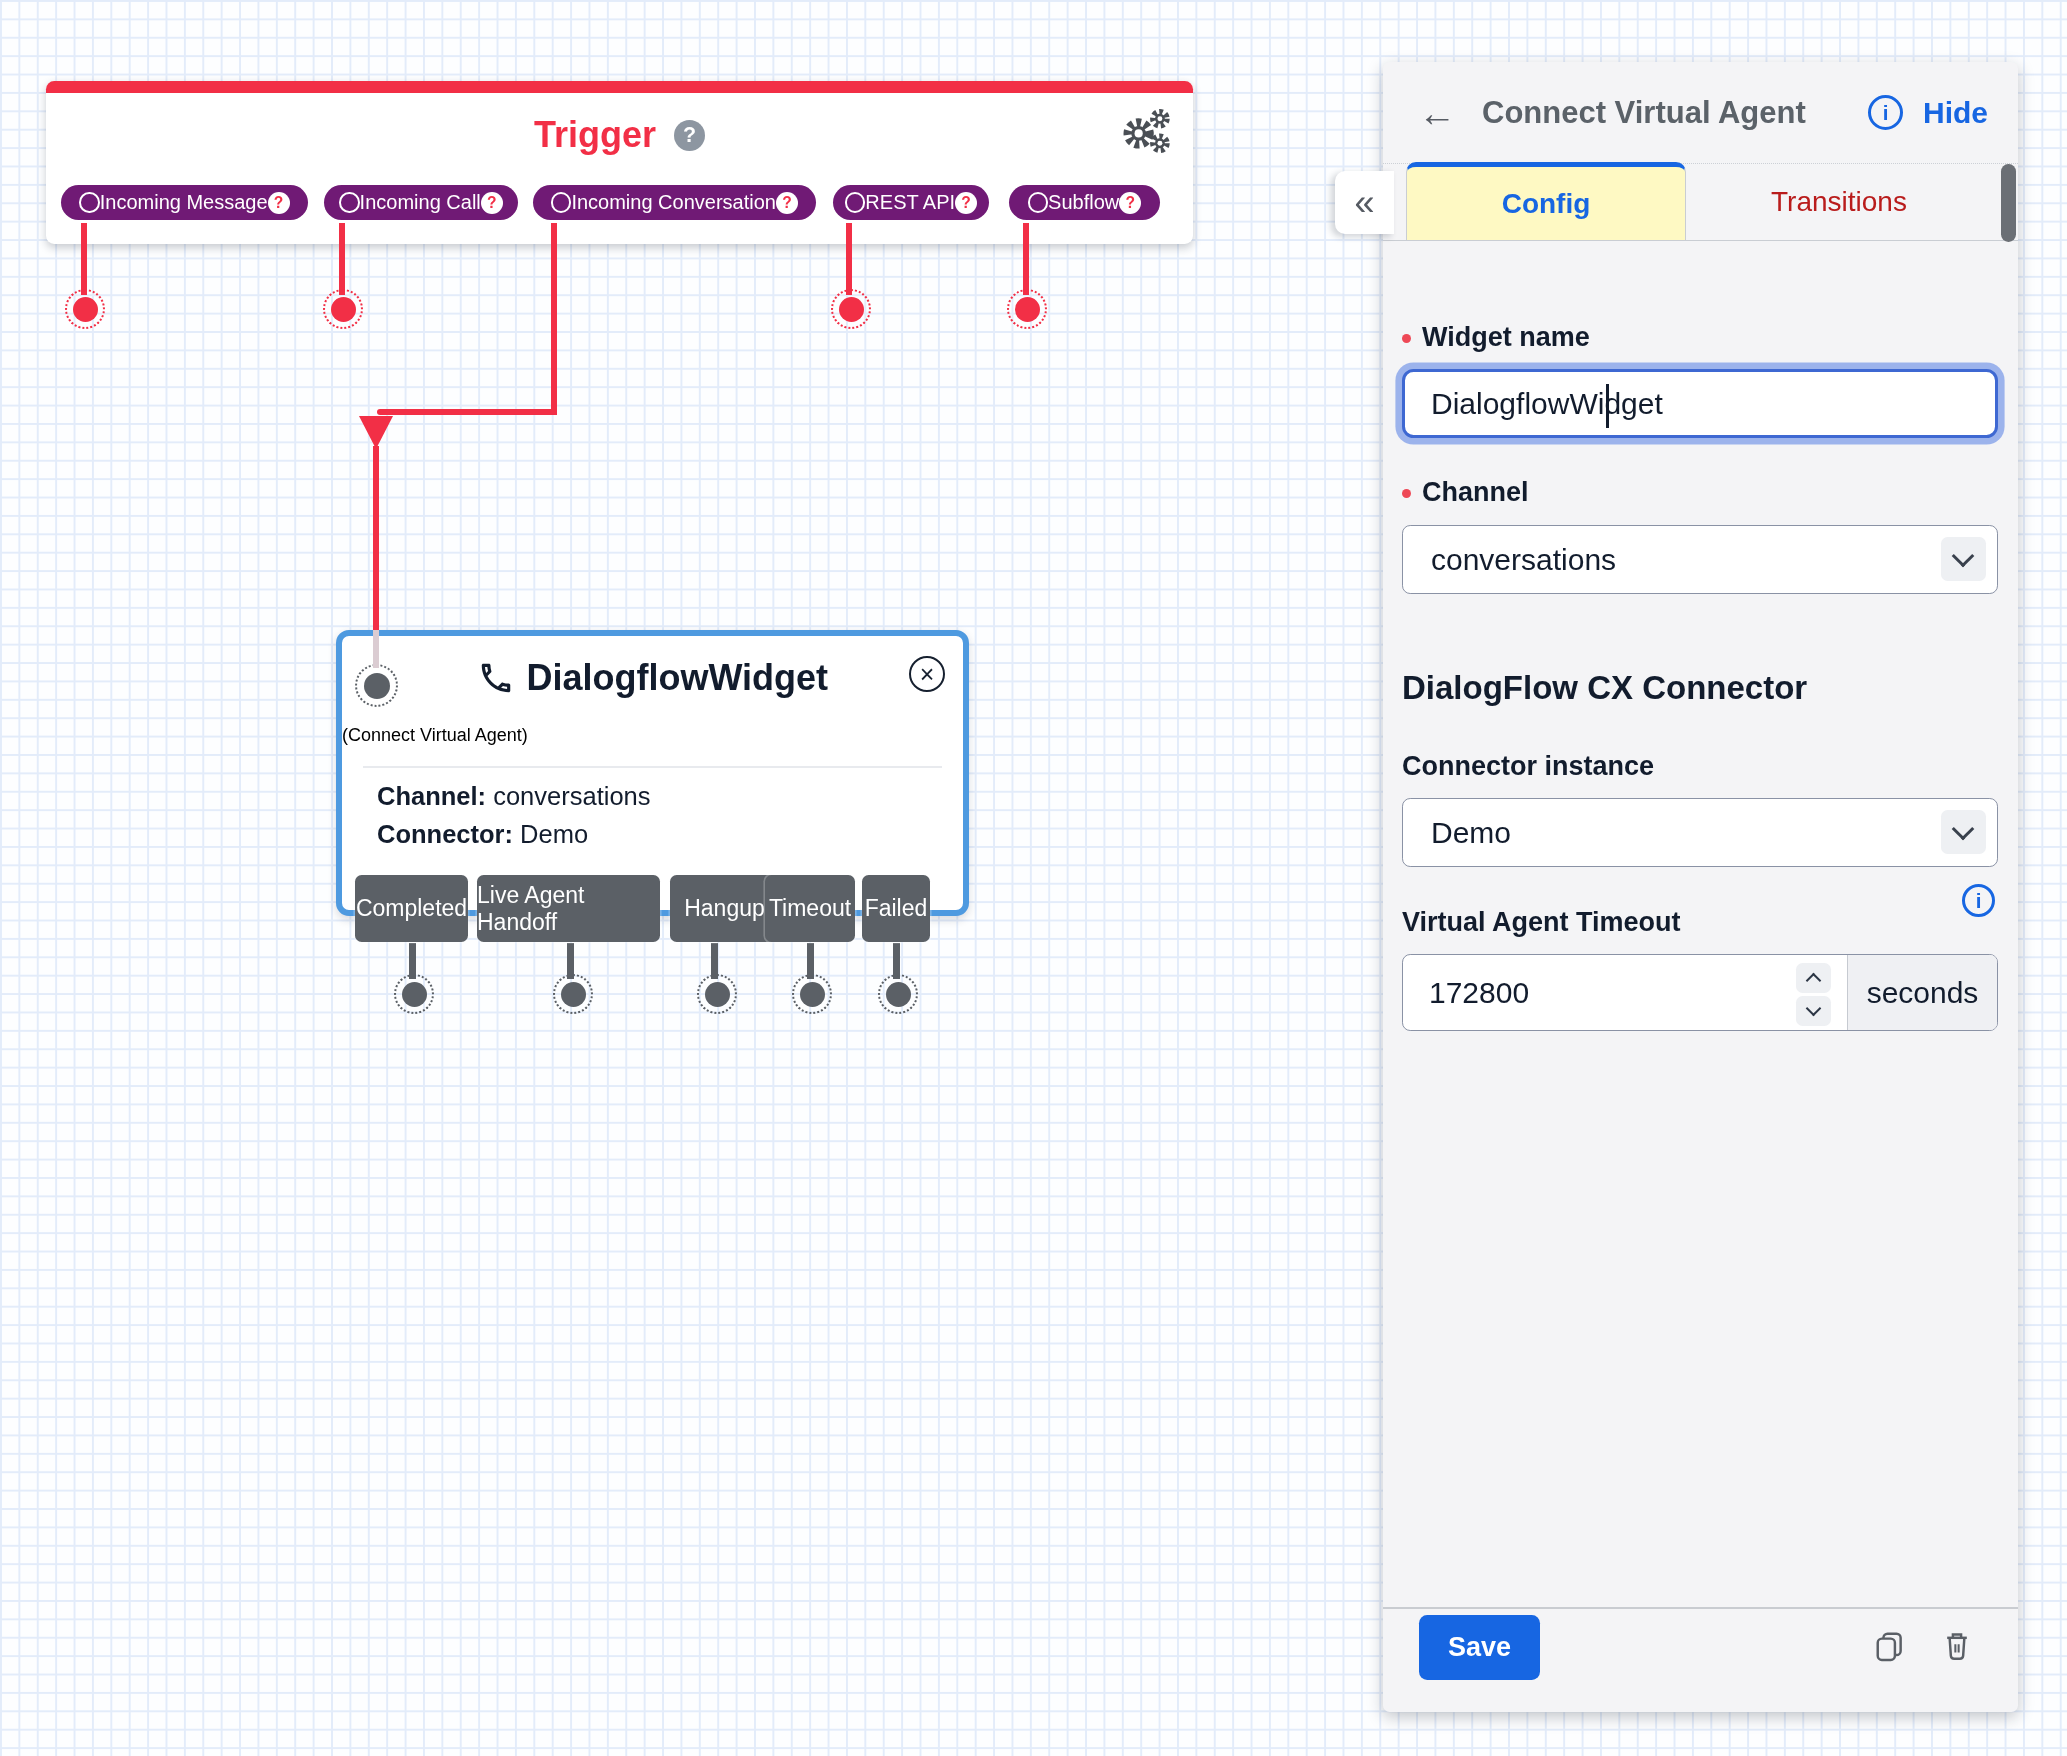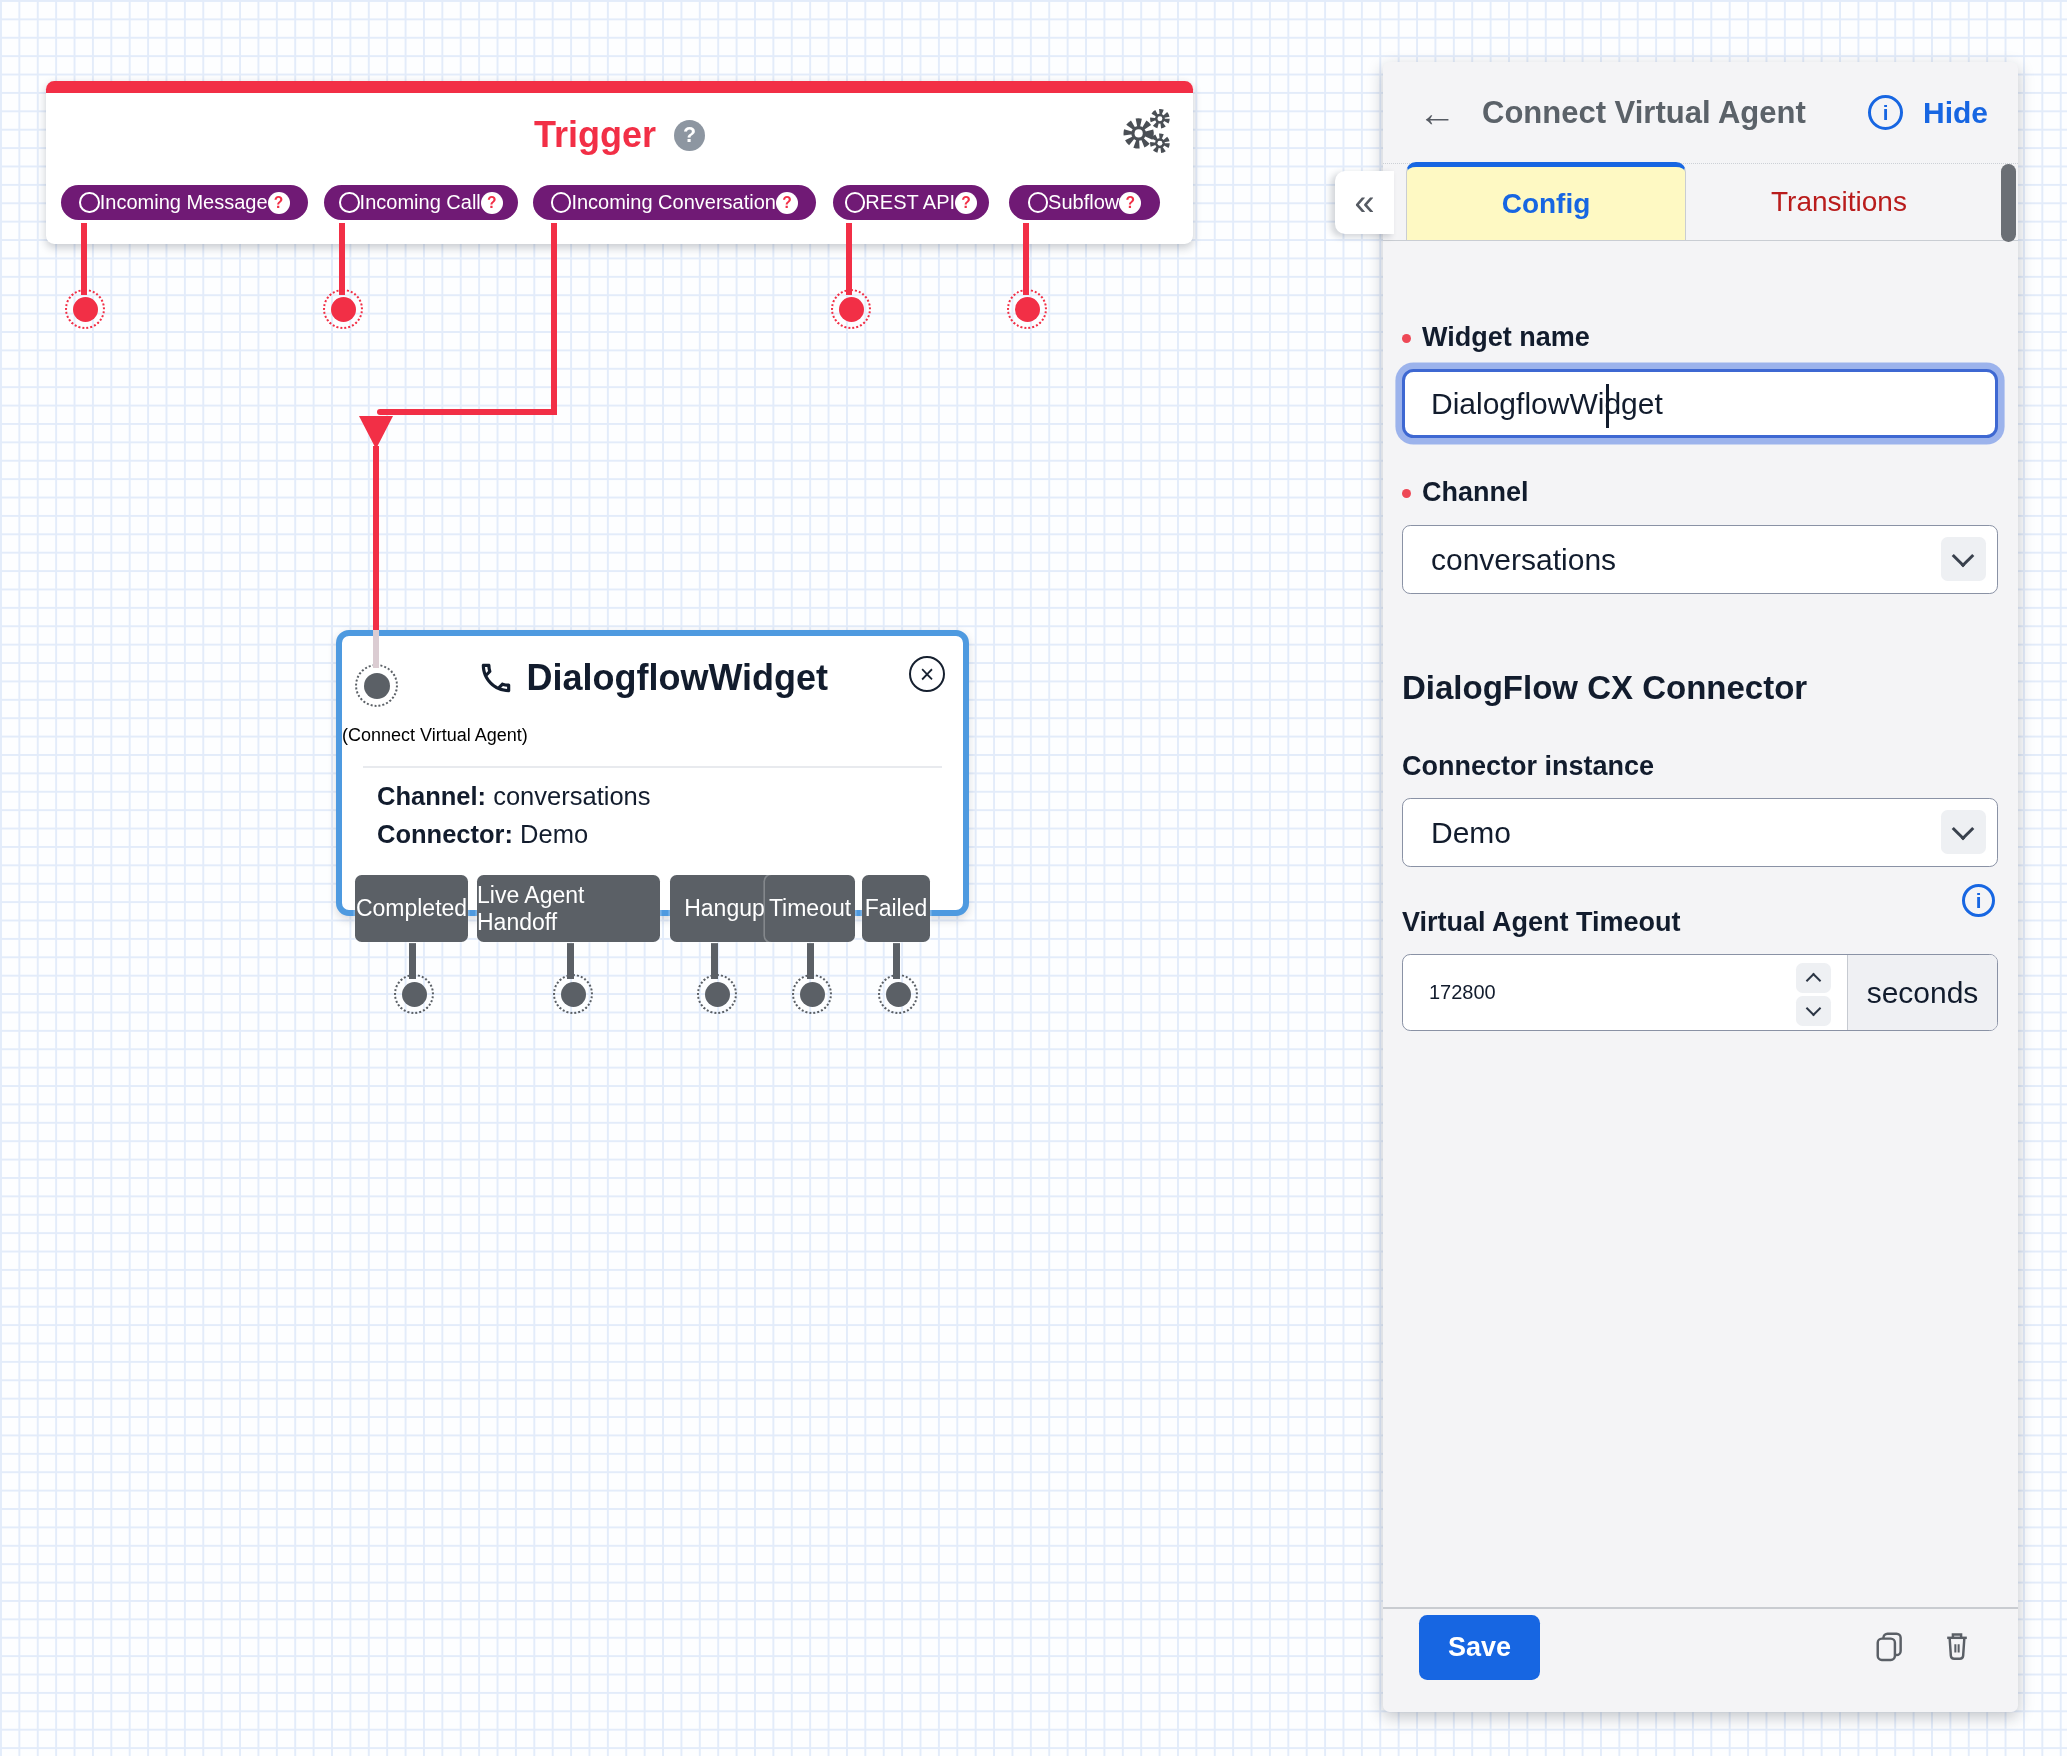--- a/index.html
+++ b/index.html
@@ -95,21 +95,21 @@
   .caret{position:absolute;left:201px;top:11.5px;width:2.5px;height:44px;background:#121C2D;}
 
   .select{position:absolute;left:19px;right:20px;height:69px;background:#fff;border:1.6px solid #8A92A5;border-radius:8.2px;
     display:flex;align-items:center;padding-left:28px;font-size:30px;color:#121C2D;box-sizing:border-box;}
   .chev-box{position:absolute;right:11.5px;top:10.7px;width:45px;height:44px;background:#eef0f3;border-radius:6.6px;
     display:flex;align-items:center;justify-content:center;}
   .chev-down{width:13px;height:13px;border-right:3.3px solid #39414d;border-bottom:3.3px solid #39414d;transform:rotate(45deg);margin-top:-5.8px;}
 
   .num-input{position:absolute;left:19px;right:20px;height:77px;background:#fff;border:1.6px solid #8A92A5;border-radius:8.2px;
     box-sizing:border-box;}
-  .num-value{position:absolute;left:26px;top:0;bottom:0;display:flex;align-items:center;font-size:20px;color:#121C2D;}
+  .num-value{position:absolute;left:26px;top:0;bottom:0;display:flex;align-items:center;font-size:30px;color:#121C2D;}
   .stepper{position:absolute;right:166px;width:35px;height:30px;background:#eef0f3;border-radius:6.6px;
     display:flex;align-items:center;justify-content:center;}
   .stepper.up{top:8.2px;} .stepper.down{top:41px;}
   .chev-s{width:9px;height:9px;border-right:2.5px solid #2c3645;border-bottom:2.5px solid #2c3645;}
   .chev-s.u{transform:rotate(-135deg);margin-top:4.1px;} .chev-s.d{transform:rotate(45deg);margin-top:-4.1px;}
   .unit-box{position:absolute;right:0;top:0;bottom:0;width:149px;background:#eff0f3;border-left:1.6px solid #c6cad1;
     border-radius:0 6.6px 6.6px 0;display:flex;align-items:center;justify-content:center;font-size:30px;color:#121C2D;}
 
   .footer-sep{position:absolute;left:0;right:0;top:1545px;height:1.6px;background:#c9ccd1;}
   .save-btn{position:absolute;left:36px;top:1553px;width:121px;height:65px;background:#1766E2;border-radius:8.2px;

